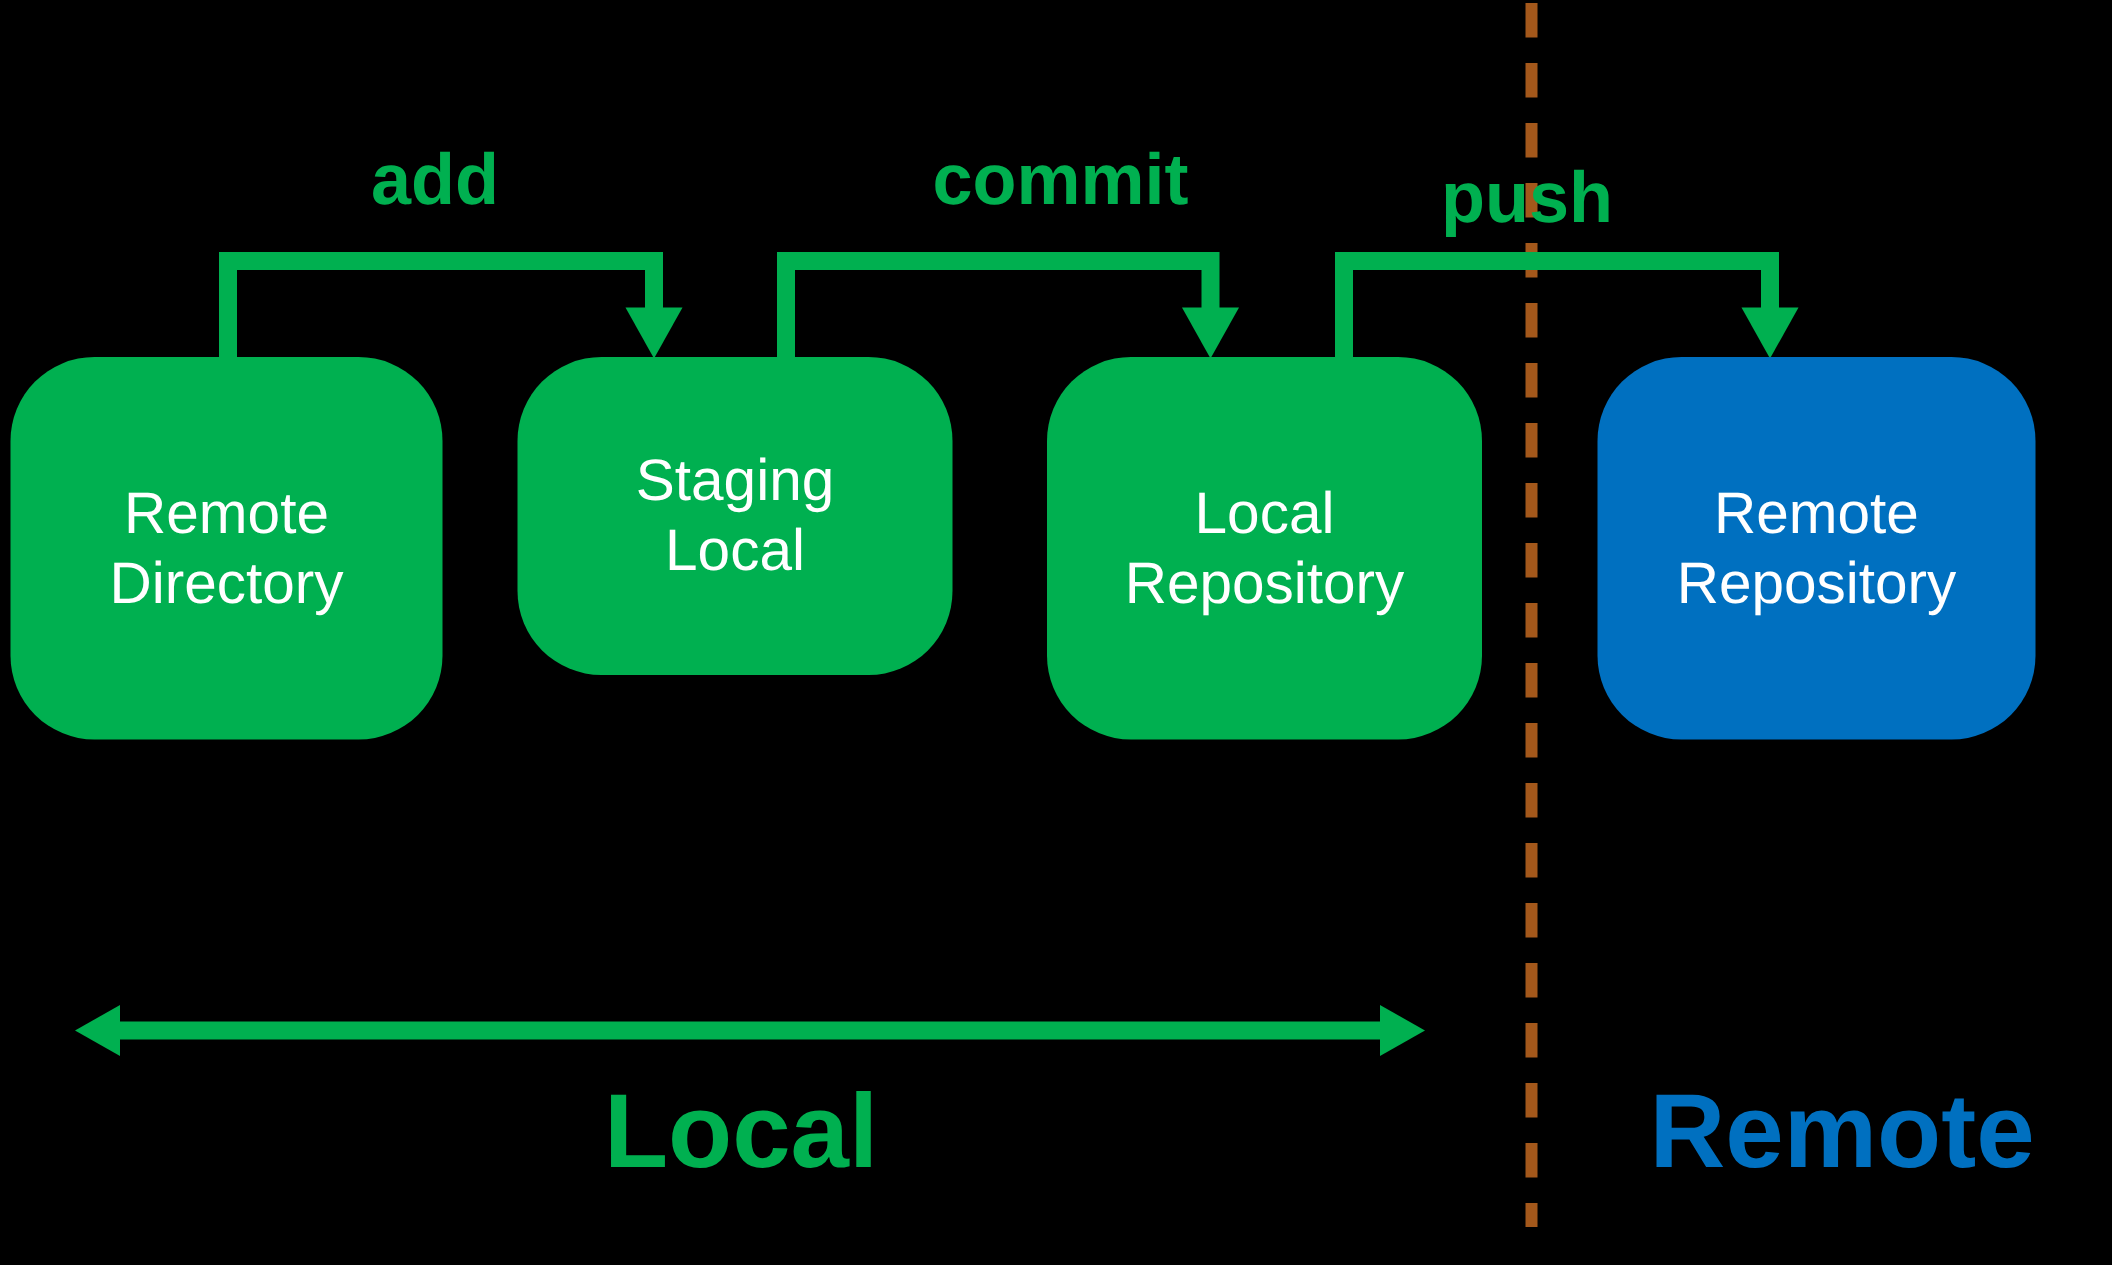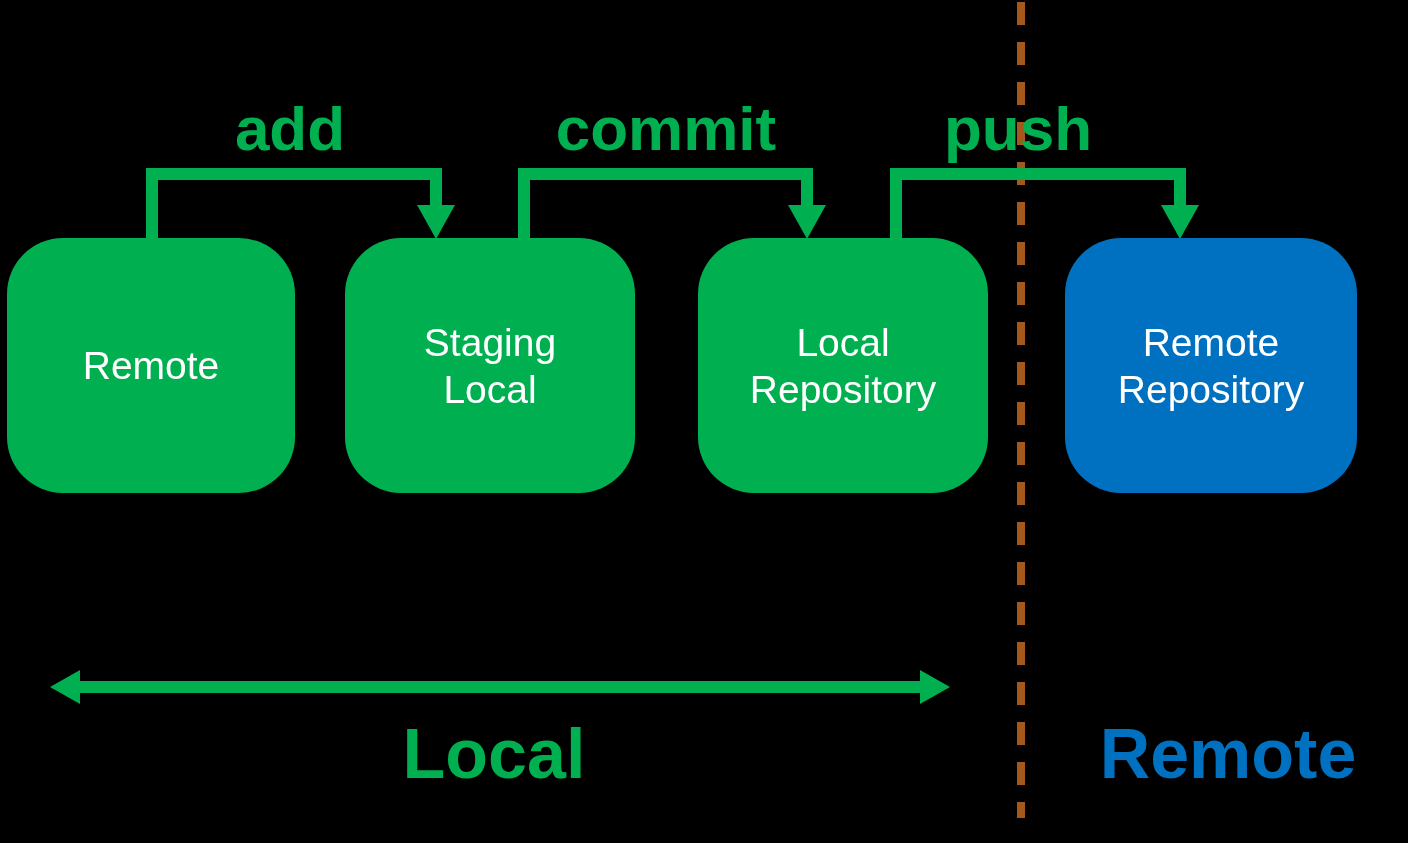--- a/index.html
+++ b/index.html
@@ -32,35 +32,35 @@
     text-align: center;
   }
   .node-label {
     color: #ffffff;
     font-size: 39px;
     line-height: 47px;
     font-weight: 400;
   }
   .node-label span { display: block; }
   .node.n1 { left: 7px;    top: 238px; width: 288px; height: 255px; }
-  .node.n2 { left: 345px;  top: 238px; width: 290px; height: 255px; }
+  .node.n2 { left: 345px;  top: 238px; width: 290px; height: 212px; }
   .node.n3 { left: 698px;  top: 238px; width: 290px; height: 255px; }
   .node.n4 { left: 1065px; top: 238px; width: 292px; height: 255px; }
   .flow-label {
     position: absolute;
     top: 95px;
     transform: translateX(-50%);
-    font-size: 62px;
+    font-size: 48px;
     font-weight: 700;
     line-height: 1.1;
     white-space: nowrap;
   }
   .flow-label.add    { left: 290px; }
   .flow-label.commit { left: 666px; }
-  .flow-label.push   { left: 1018px; }
+  .flow-label.push   { left: 1018px; margin-top: 12px; }
   .region-label {
     position: absolute;
     top: 716px;
     transform: translateX(-50%);
     font-size: 70px;
     font-weight: 700;
     line-height: 1.1;
     white-space: nowrap;
   }
   .region-label.local  { left: 494px; }
@@ -91,26 +91,27 @@
     </g>
 
     <g>
       <line x1="76" y1="687" x2="924" y2="687" stroke-width="12" stroke="#00B050"></line>
       <polygon points="80,670 80,704 50,687" fill="#00B050"></polygon>
       <polygon points="920,670 920,704 950,687" fill="#00B050"></polygon>
     </g>
   </svg>
 
   <div class="flow-label add" style="color: rgb(0, 176, 80);">add</div>
-  <div class="flow-label commit" style="color: rgb(0, 176, 80);">commit</div>
+  <div class="flow-label commit" style="color: rgb(0, 176, 80); margin-left: 41px;">commit</div>
   <div class="flow-label push" style="color: rgb(0, 176, 80);">push</div>
 
   <div class="node n1" style="background-color: rgb(0, 176, 80);">
     <div class="node-label">
       <span>Remote</span>
+      <span>Directory</span>
     </div>
   </div>
 
   <div class="node n2" style="background-color: rgb(0, 176, 80);">
     <div class="node-label">
       <span>Staging</span>
       <span>Local</span>
     </div>
   </div>
 

